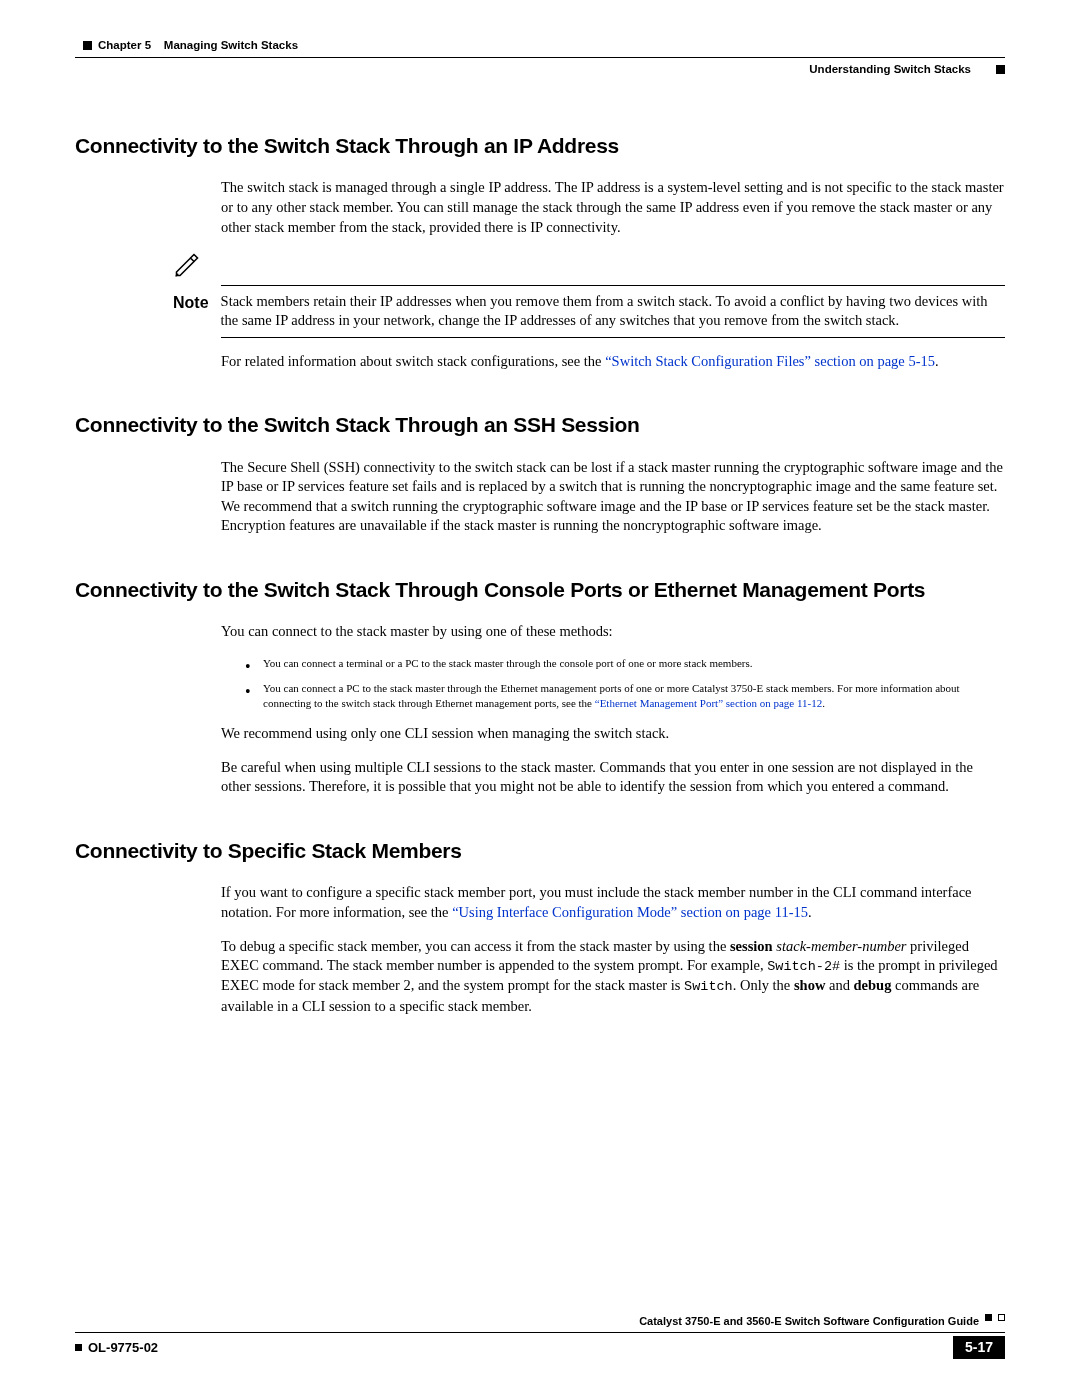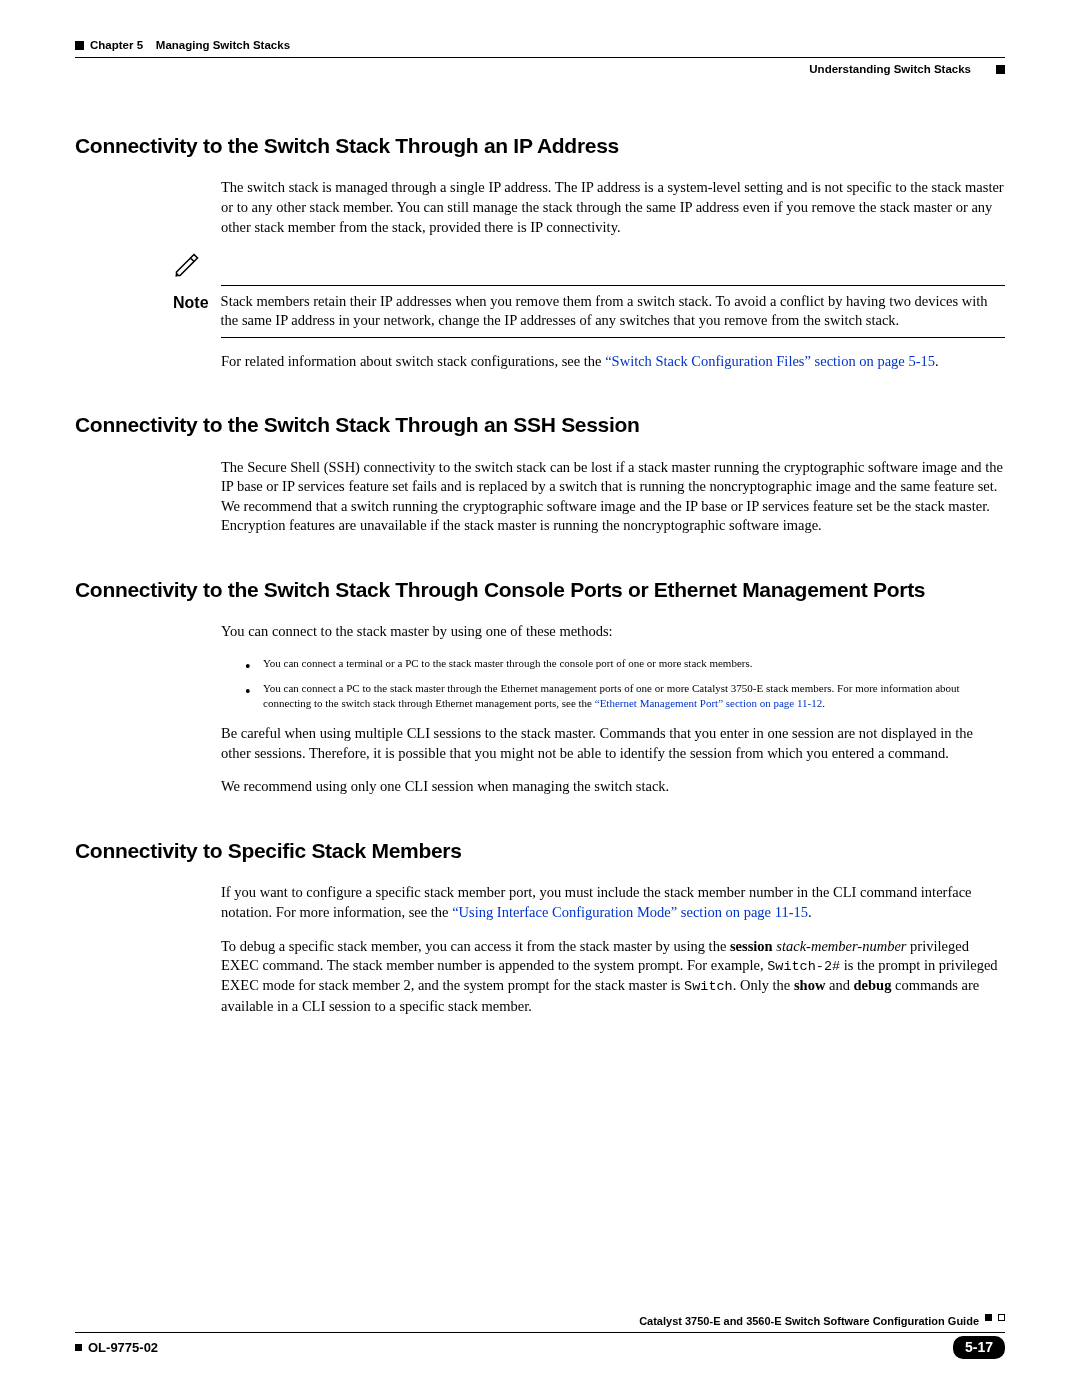--- a/index.html
+++ b/index.html
@@ -14,20 +14,21 @@
   width: 1080px;
   height: 1397px;
   position: relative;
   padding: 38px 75px 0 75px;
 }
 .header-row {
   display: flex;
   justify-content: space-between;
   align-items: flex-end;
   margin-bottom: 3px;
+  margin-left: 8px;
 }
 .header-left { display: flex; align-items: center; gap: 6px; }
 .square-mark { width: 9px; height: 9px; background: #000; display: inline-block; }
 .chapter-label {
   font-family: Arial, Helvetica, sans-serif;
   font-size: 11.5px;
   font-weight: bold;
 }
 .header-rule { border-top: 1px solid #000; margin-top: 2px; }
 .subheader {
@@ -132,21 +133,20 @@
   font-size: 13px;
   font-weight: bold;
 }
 .page-num {
   background: #000;
   color: #fff;
   font-family: Arial, Helvetica, sans-serif;
   font-weight: bold;
   font-size: 14px;
   padding: 2px 12px;
-  border-radius: 10px;
 }
 .sq-small { width: 7px; height: 7px; background: #000; display: inline-block; }
 </style>
 </head>
 <body>
 
 <div class="page">
 
   <div class="header-row">
     <div class="header-left">
@@ -192,22 +192,22 @@
 
     <div class="section-gap"></div>
     <h2>Connectivity to the Switch Stack Through Console Ports or Ethernet Management Ports</h2>
     <p class="body-para">You can connect to the stack master by using one of these methods:</p>
     <ul class="bullet-list">
       <li>You can connect a terminal or a PC to the stack master through the console port of one or more stack members.</li>
       <li>
         <span>You can connect a PC to the stack master through the Ethernet management ports of one or more Catalyst 3750-E stack members. For more information about connecting to the switch stack through Ethernet management ports, see the </span><span class="link">“Ethernet Management Port” section on page 11-12</span><span>.</span>
       </li>
     </ul>
+    <p class="body-para">We recommend using only one CLI session when managing the switch stack.</p>
     <p class="body-para">Be careful when using multiple CLI sessions to the stack master. Commands that you enter in one session are not displayed in the other sessions. Therefore, it is possible that you might not be able to identify the session from which you entered a command.</p>
-    <p class="body-para">We recommend using only one CLI session when managing the switch stack.</p>
 
     <div class="section-gap"></div>
     <h2>Connectivity to Specific Stack Members</h2>
     <p class="body-para">
       <span>If you want to configure a specific stack member port, you must include the stack member number in the CLI command interface notation. For more information, see the </span><span class="link">“Using Interface Configuration Mode” section on page 11-15</span><span>.</span>
     </p>
     <p class="body-para">
       <span>To debug a specific stack member, you can access it from the stack master by using the </span><span class="bold">session</span><span> </span><span class="italic">stack-member-number</span><span> privileged EXEC command. The stack member number is appended to the system prompt. For example, </span><span class="mono">Switch-2#</span><span> is the prompt in privileged EXEC mode for stack member 2, and the system prompt for the stack master is </span><span class="mono">Switch</span><span>. Only the </span><span class="bold">show</span><span> and </span><span class="bold">debug</span><span> commands are available in a CLI session to a specific stack member.</span>
     </p>
 

